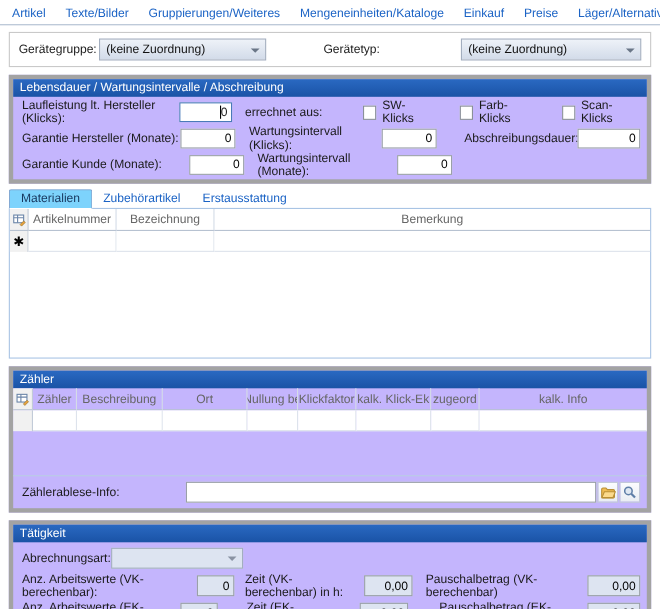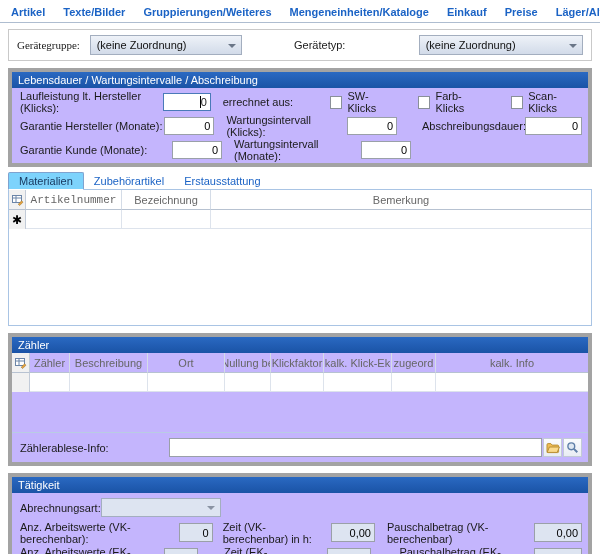--- a/index.html
+++ b/index.html
@@ -2,21 +2,21 @@
 <html><head>
 <meta charset="utf-8">
 <style>
   * { margin:0; padding:0; box-sizing:border-box; }
   html,body { background:#fff; }
   body { font-family:"Liberation Sans", sans-serif; font-size:11px; color:#1a1a1a; }
   .page { position:relative; width:600px; height:554px; background:#fff; overflow:hidden; }
 
   
   .tabbar { display:flex; align-items:flex-end; height:23px; border-bottom:1px solid #aebdd0; padding-left:2px; }
-  .tab { padding:4px 9px 4px 9px; color:#1b63c5; white-space:nowrap; cursor:default;font-weight:bold; }
+  .tab { padding:4px 9px 4px 9px; color:#1b63c5; white-space:nowrap; cursor:default; }
 
   
   .devicebox { margin:6px 8px 0; height:32px; border:1px solid #c9c9c9; display:flex; align-items:center; padding:0 8px; }
   .lbl { color:#1a1a1a; }
   .dd { position:relative; height:20px; border:1px solid #a3aebf; background:linear-gradient(#eef2f8,#d2dbe9); display:flex; align-items:center; padding:0 18px 0 6px; color:#111; }
   .dd .arrow { position:absolute; right:5px; top:8px; width:0; height:0; border-left:4px solid transparent; border-right:4px solid transparent; border-top:4px solid #6a7687; }
   .dd.disabled { background:#dde4f1; color:#dde4f1; }
 
   
   .panel { margin:7px 8px 0; border:4px solid #a3a3a3; background:#c4b5fd; }
@@ -40,21 +40,21 @@
   .stab { padding:2px 10px; color:#1b63c5; white-space:nowrap; }
   .stab.active { background:#7dd3fc; border:1px solid #7fa3cf; border-bottom:1px solid #fff; border-radius:2px 2px 0 0; margin-bottom:-1px; color:#17375e; padding:2px 10px; }
 
   
   .gridpanel { margin:0 8px; border:1px solid #a9c4e4; height:137px; background:#fff; }
   .ghead { display:flex; height:20px; }
   .gcell { border-right:1px solid #d4dce7; border-bottom:1px solid #b7c2d1; display:flex; align-items:center; justify-content:center; color:#666; overflow:hidden; white-space:nowrap; }
   .grow { display:flex; height:19px; }
   .gdata { border-right:1px solid #dde3ec; border-bottom:1px solid #dde3ec; background:#fff; }
   .sel { background:#f1f1f1; border-right:1px solid #c2cbd8; display:flex; align-items:center; justify-content:center; }
-  .mc0 { width:17px; } .mc1 { width:96px;font-family:Liberation Mono, monospace; } .mc2 { width:89px; } .mcf { flex:1; border-right:none; }
+  .mc0 { width:17px; } .mc1 { width:80px; } .mc2 { width:89px; } .mcf { flex:1; border-right:none; }
   .zc0 { width:18px; } .zc1 { width:40px; } .zc2 { width:78px;text-align:right; } .zc3 { width:77px; }
   .zc4 { width:46px; } .zc5 { width:53px; } .zc6 { width:68px; } .zc7 { width:44px; } .zcf { flex:1; border-right:none; }
   .star { font-size:12px; color:#000; line-height:10px; }
 
   
   .zgrid { border-bottom:1px solid #b9cce4; height:80px; }
   .ablese { height:29px; display:flex; align-items:center; padding:0 6px 0 8px; }
   .ablese .lab { width:149px; }
   .ablese input.txt { flex:1; height:19px; border:1px solid #9aa0a8; font:inherit; padding:0 3px; background:#fff; }
   .icbtn { width:19px; height:19px; border:1px solid #c2cad6; background:linear-gradient(#fbfcfe,#e9edf3); display:flex; align-items:center; justify-content:center; margin-left:1px; }
@@ -79,21 +79,21 @@
     <div class="tab">Texte/Bilder</div>
     <div class="tab">Gruppierungen/Weiteres</div>
     <div class="tab">Mengeneinheiten/Kataloge</div>
     <div class="tab">Einkauf</div>
     <div class="tab">Preise</div>
     <div class="tab">Läger/Alternativartikel</div>
 
   </div>
 
   <div class="devicebox">
-    <span class="lbl" style="width:73px;font-family:Liberation Serif, serif;">Gerätegruppe:</span>
+    <span class="lbl" style="width:73px;">Gerätegruppe:</span>
     <div class="dd" style="width:153px;">
       <span>(keine Zuordnung)</span>
       <span class="arrow"></span>
     </div>
     <span class="lbl" style="width:60px; margin-left:52px;">Gerätetyp:</span>
     <div class="dd" style="width:165px; margin-left:65px;">
       <span>(keine Zuordnung)</span>
       <span class="arrow"></span>
     </div>
   </div>

